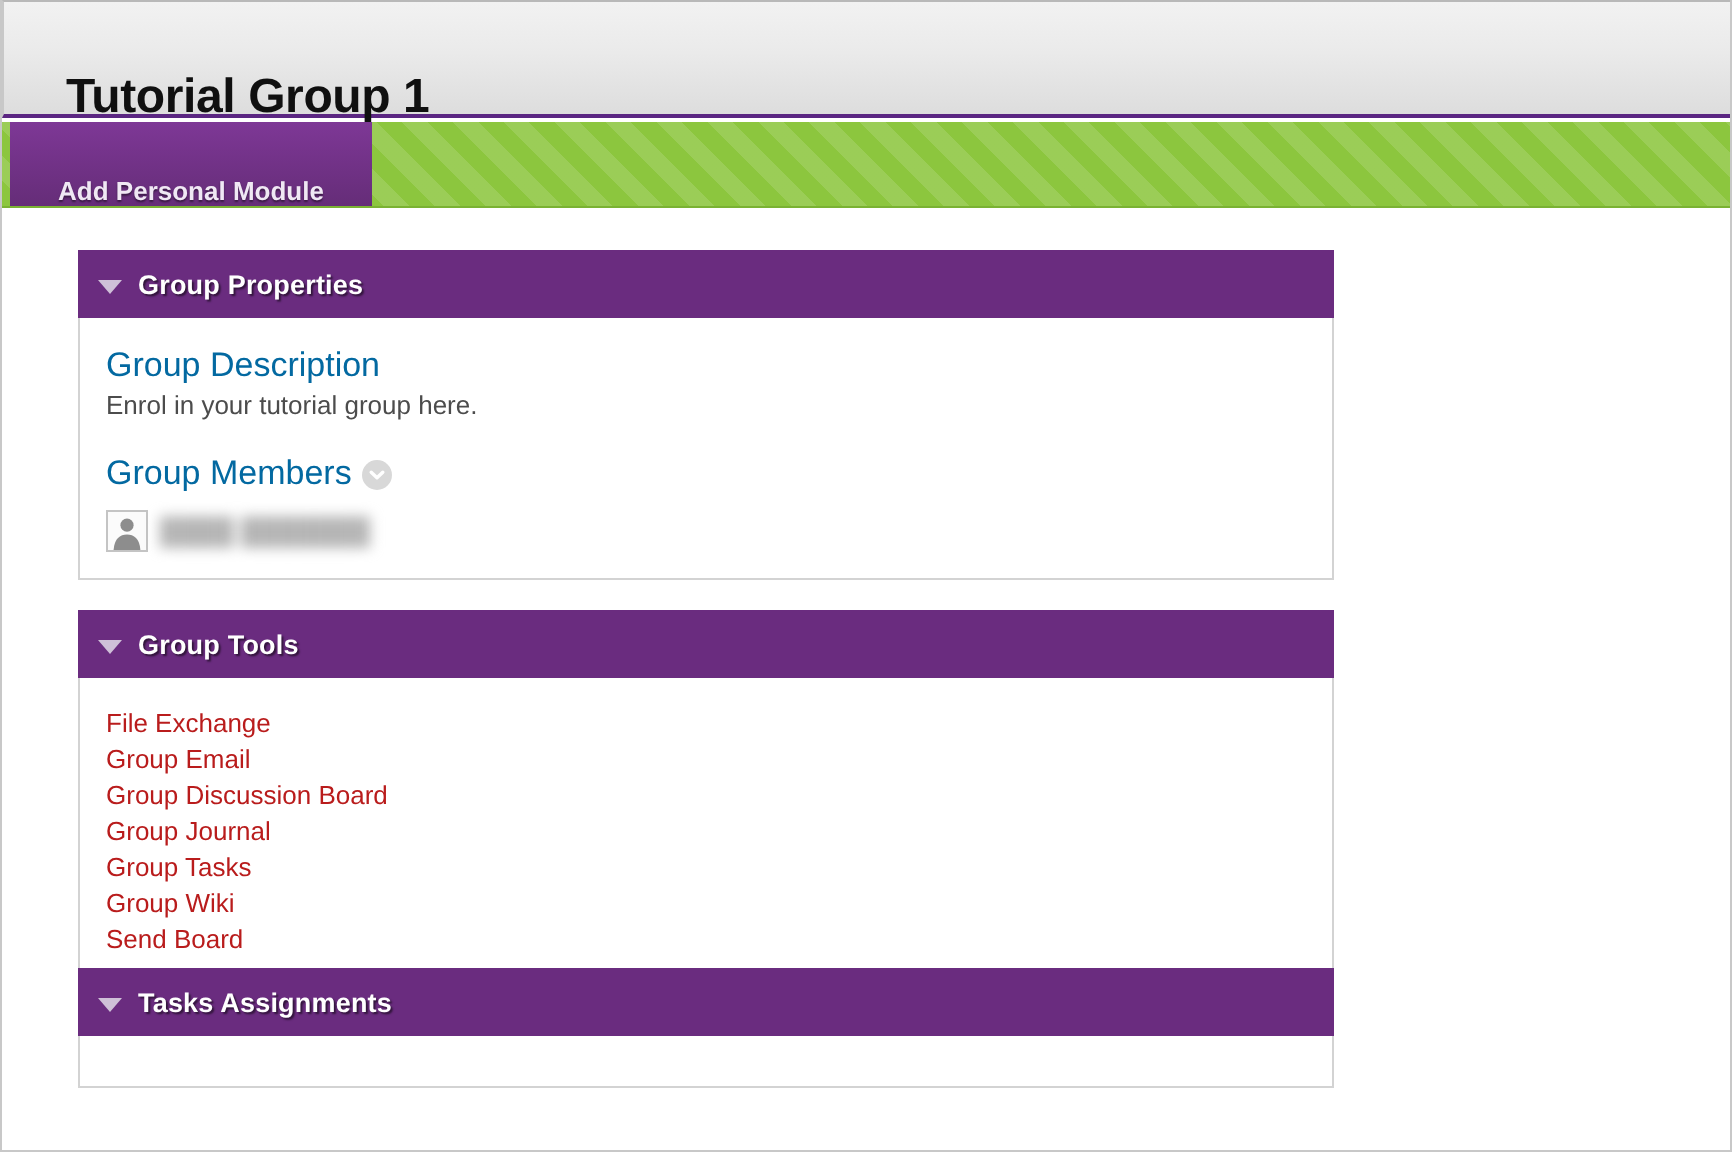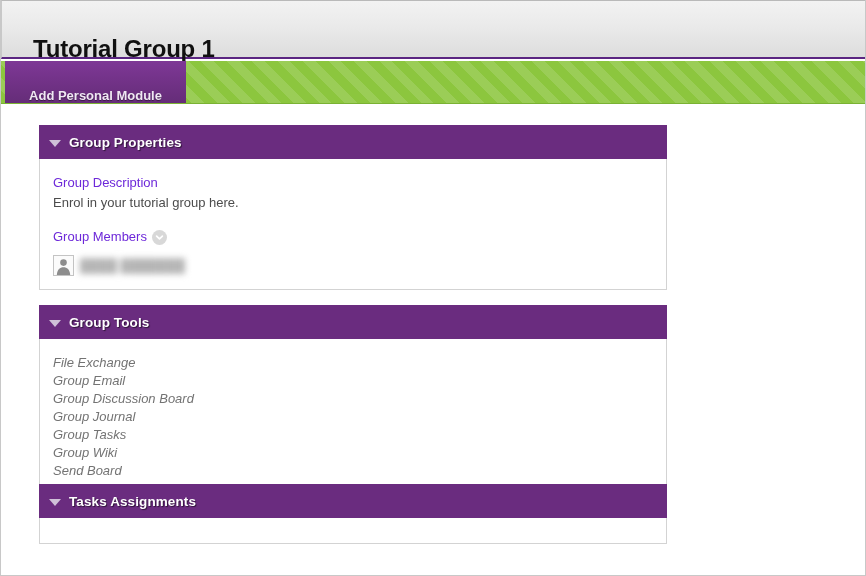--- a/index.html
+++ b/index.html
@@ -136,22 +136,22 @@
   .module-body {
     border: 1px solid #d3d3d3;
     border-top: none;
     background: #ffffff;
     padding: 14px 12px 12px 13px;
   }
 
   
   #module-group-properties { top: 21px; }
   .field-label {
-    font-size: 13px;
-    color: #6d28d9;
+    font-size: 17px;
+    color: #0369a1;
     line-height: 20px;
     margin: 0;
   }
   .field-value {
     font-size: 13px;
     color: #4c4c4c;
     line-height: 20px;
     margin: 0 0 14px 0;
   }
   .members-label-row {
@@ -203,25 +203,24 @@
   .tools-list {
     list-style: none;
     margin: 0;
     padding: 0;
   }
   .tools-list li { margin: 0; padding: 0; }
   .tool-link {
     display: inline-block;
     font-size: 13px;
     line-height: 15px;
-    color: #737373;
+    color: #b91c1c;
     text-decoration: none;
     padding: 0;
     cursor: pointer;
-    font-style: italic;
   }
 
   
   #module-group-assignments { top: 380px; }
   .assignments-body {
     height: 26px;
     padding: 0;
   }
 </style>
 </head>

